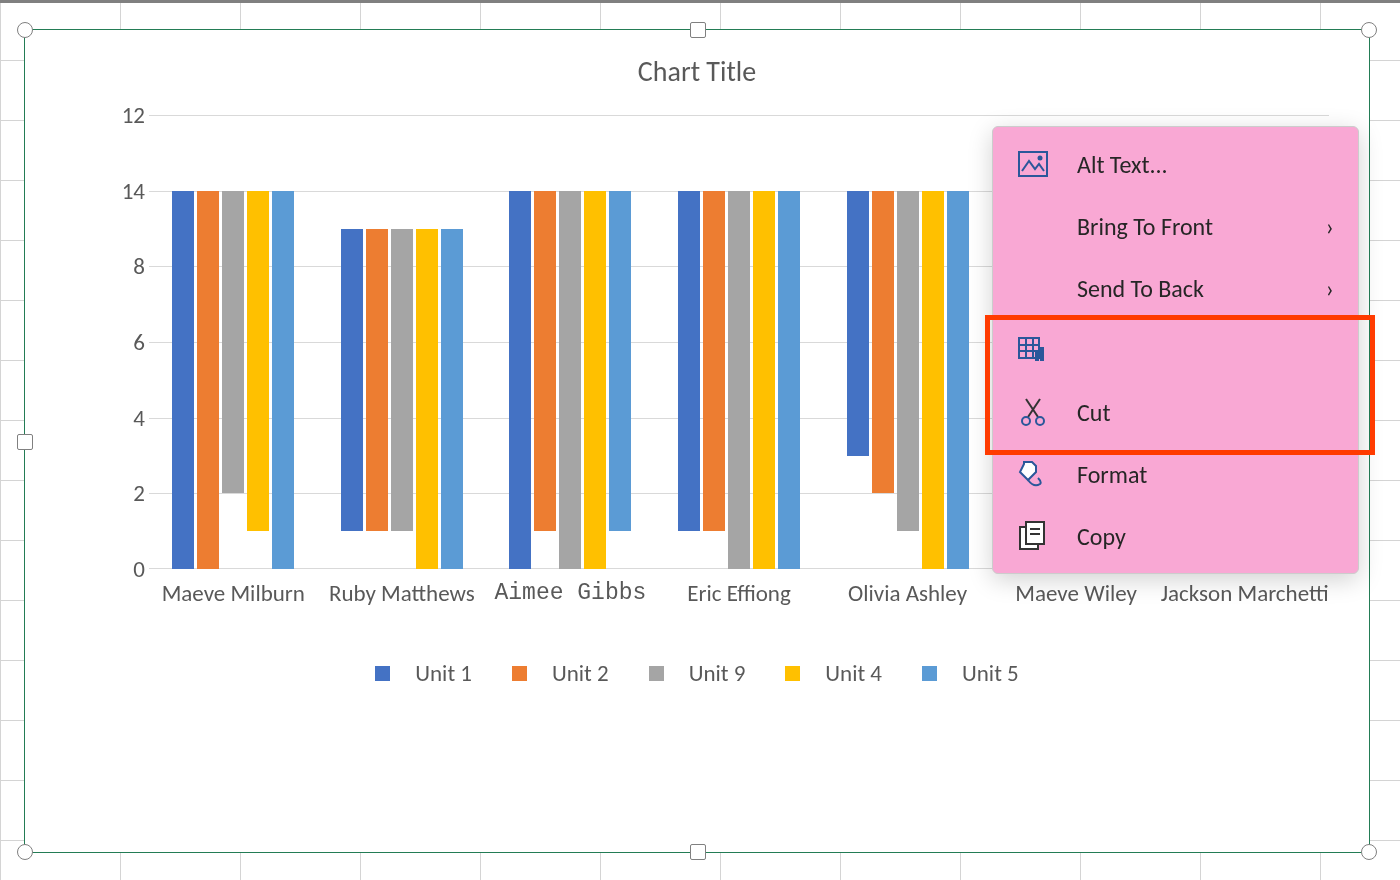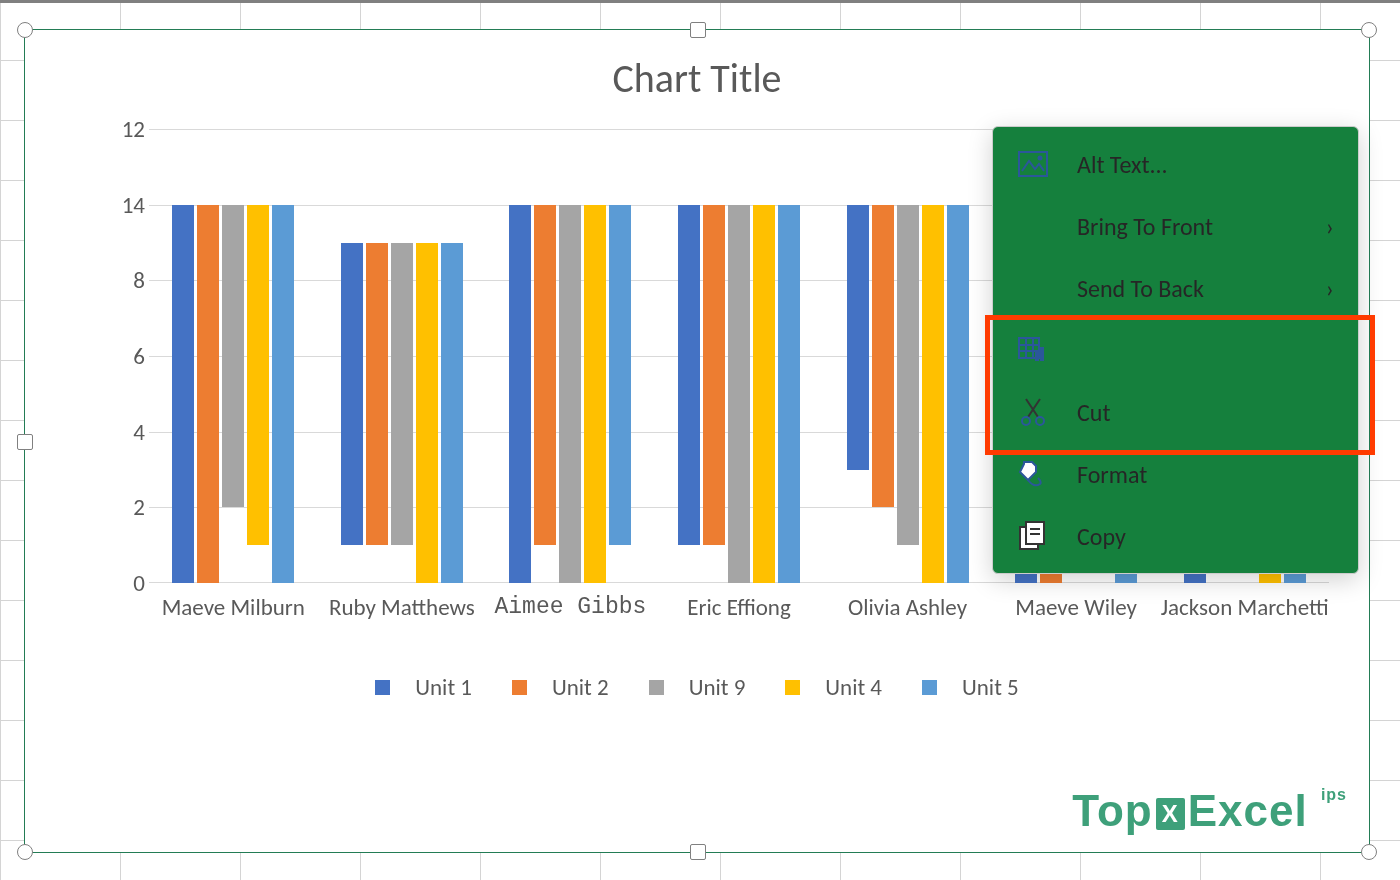--- a/index.html
+++ b/index.html
@@ -14,42 +14,42 @@
 
   
   .chart-obj{position:absolute;left:24px;top:29px;width:1344px;height:822px;border:1px solid #237c55;background:#fff;}
   .sel-handle{position:absolute;width:14px;height:14px;background:#fff;border:1px solid #808080;border-radius:50%;}
   .sh-tl{left:-8px;top:-8px;} .sh-tr{right:-8px;top:-8px;}
   .sh-bl{left:-8px;bottom:-8px;} .sh-br{right:-8px;bottom:-8px;}
   .sh-ml{left:-8px;top:50%;margin-top:-7px;border-radius:2px;}
   .sh-mt,.sh-mb{left:50%;margin-left:-7px;border-radius:2px;}
   .sh-mt{top:-8px;} .sh-mb{bottom:-8px;}
 
-  .chart-title{text-align:center;font-size:40px;color:#595959;padding:24px 0 0;}
+  .chart-title{text-align:center;font-size:28px;color:#595959;padding:24px 0 0;}
   
   .plot-area{position:relative;margin:26px 40px 0 70px;height:454px;}
   .plot-inner{position:absolute;left:54px;right:0;top:0;bottom:0;}
   .y-axis{position:absolute;left:0;top:0;bottom:0;width:50px;}
   .y-tick{position:absolute;right:0;text-align:right;width:50px;font-size:23px;color:#595959;transform:translateY(-50%);}
   .grid-line{position:absolute;left:0;right:0;height:0;border-top:1px solid #d9d9d9;}
   .x-axis-line{position:absolute;left:0;right:0;bottom:0;height:0;border-top:1px solid #d9d9d9;}
 
   .cat-group{position:absolute;bottom:0;top:0;}
   .bars{position:absolute;bottom:0;left:0;right:0;display:flex;justify-content:center;gap:3px;}
   .bar{width:22px;}
   
   .x-labels{position:relative;margin:10px 40px 0 124px;height:70px;}
   .x-label{position:absolute;text-align:center;font-size:23px;color:#595959;line-height:1.25;}
 
   .legend{display:flex;justify-content:center;gap:40px;font-size:23px;color:#595959;margin-top:10px;}
   .legend-item{display:flex;align-items:center;gap:25px;}
   .legend-sw{width:15px;height:15px;}
 
   
-  .ctx{position:absolute;left:992px;top:126px;width:365px;background:#15803d;border:1px solid #ccc;border-radius:6px;box-shadow:0 6px 24px rgba(0,0,0,.18);padding:6px 0;}
+  .ctx{position:absolute;left:992px;top:126px;width:365px;background:#f9a8d4;border:1px solid #ccc;border-radius:6px;box-shadow:0 6px 24px rgba(0,0,0,.18);padding:6px 0;}
   .ctx-item{display:flex;align-items:center;height:62px;padding:0 24px;font-size:24px;color:#262626;cursor:pointer;}
   .ctx-icon{width:32px;height:32px;margin-right:28px;flex:none;display:flex;align-items:center;justify-content:center;}
   .ctx-label{flex:1;}
   .ctx-chevron{font-size:24px;color:#262626;}
   .ctx-highlight{position:absolute;left:-8px;width:380px;border:5px solid #ff3b00;pointer-events:none;}
 
   .watermark{position:absolute;right:22px;bottom:16px;font-size:44px;font-weight:bold;color:#3ea07a;letter-spacing:1px;font-family:"Segoe UI",Arial,sans-serif;}
   .watermark .x{display:inline-block;background:#3ea07a;color:#fff;font-size:24px;padding:2px 6px;border-radius:2px;vertical-align:middle;margin:0 3px;}
 </style>
 </head>
@@ -178,23 +178,20 @@
       <div class="legend-item">
         <span class="legend-sw" style="background: rgb(255, 192, 0);"></span>
         <span>Unit 4</span>
       </div>
       <div class="legend-item">
         <span class="legend-sw" style="background: rgb(91, 155, 213);"></span>
         <span>Unit 5</span>
       </div>
     </div>
 
-  <div class="watermark">
-    <span>Top</span><span class="x">X</span><span>Excel</span> <span style="font-size:16px;vertical-align:top">ips</span>
-  </div>
 </div>
 
 <div class="ctx" id="ctx">
     <div class="ctx-item">
       <span class="ctx-icon">
         <svg width="30" height="26" viewBox="0 0 30 26">
           <rect x="1" y="1" width="28" height="24" fill="none" stroke="#2b579a" stroke-width="2"></rect>
           <polyline points="4,20 11,10 17,18 21,13 26,20" fill="none" stroke="#2b579a" stroke-width="2"></polyline>
           <circle cx="22" cy="7" r="2.5" fill="#2b579a"></circle>
         </svg>

